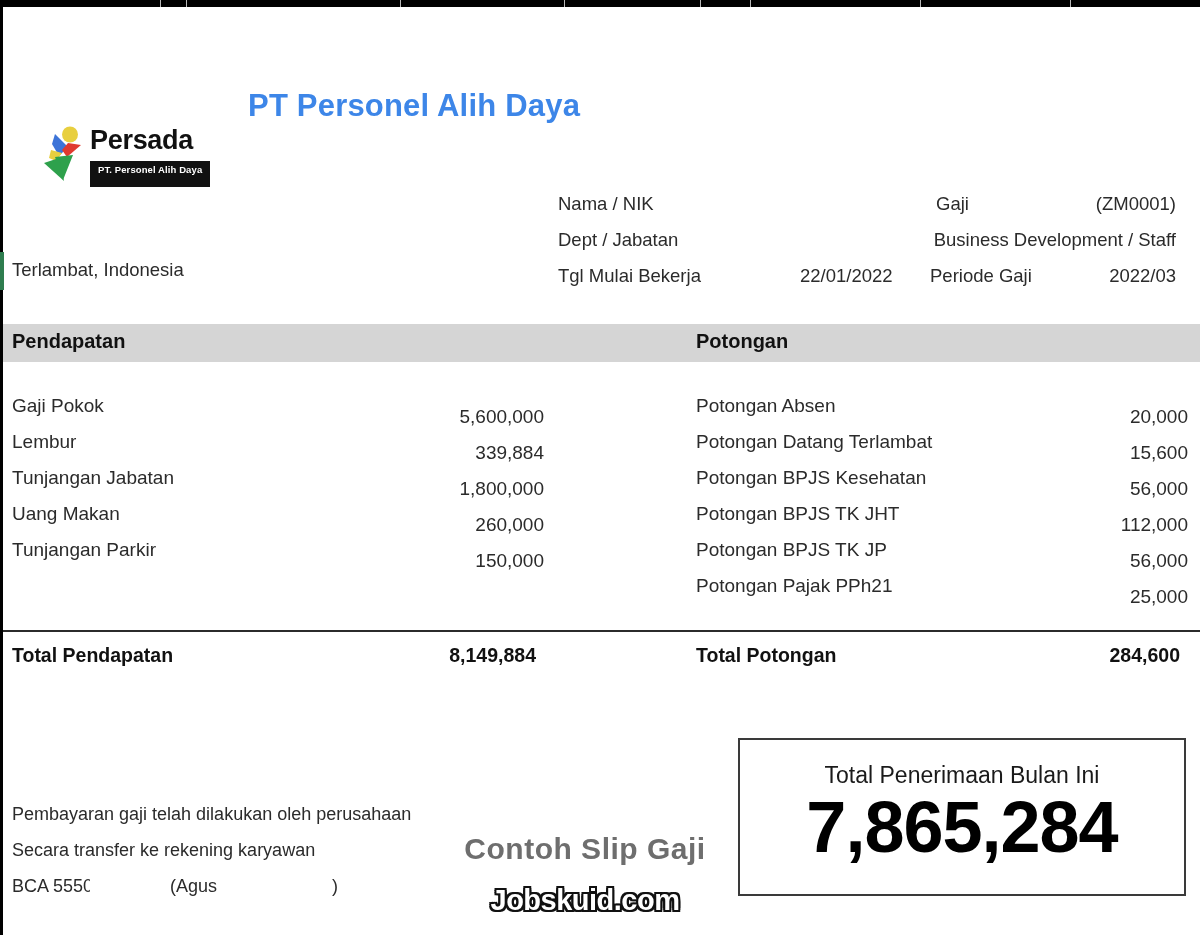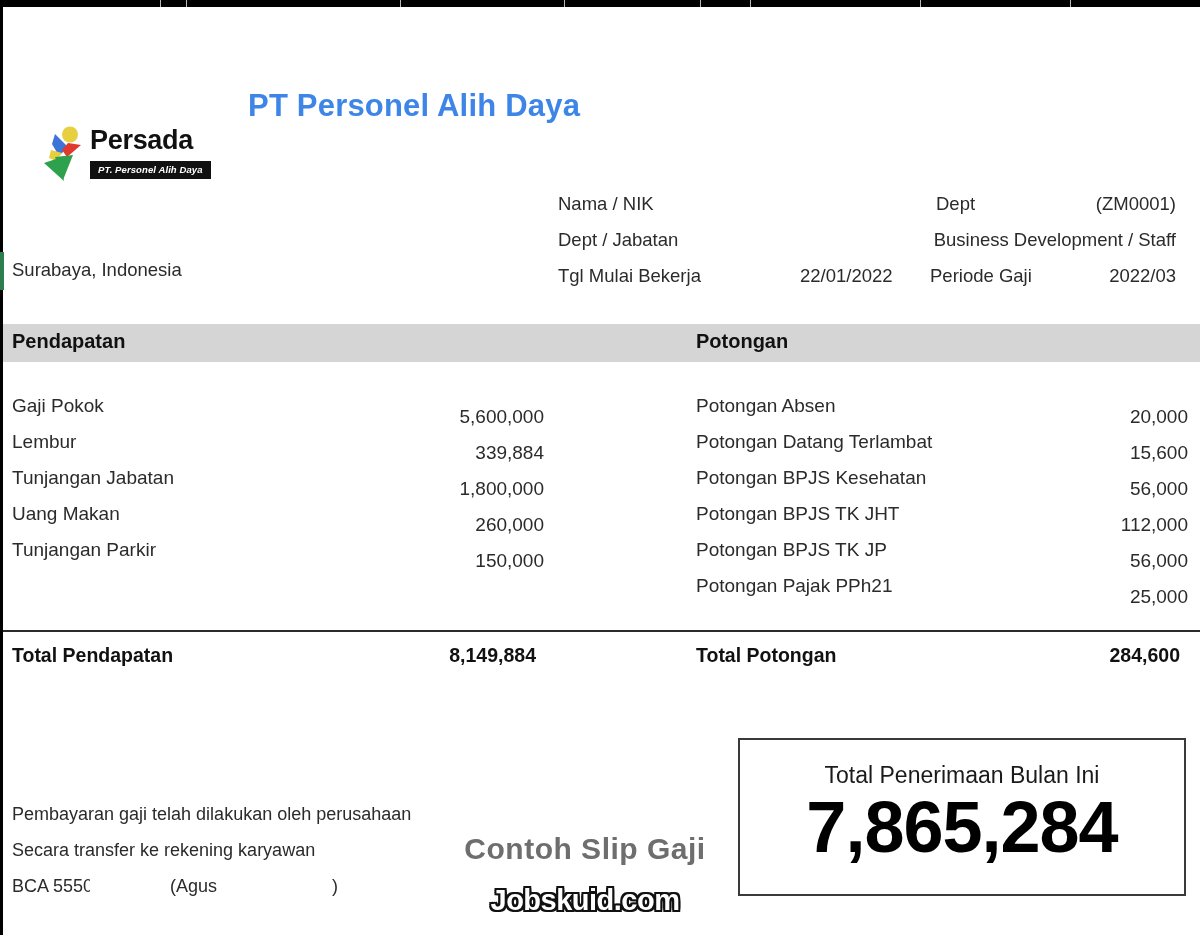--- a/index.html
+++ b/index.html
@@ -78,24 +78,23 @@
     line-height: 1;
   }
   .logo-tagline {
     position: absolute;
     left: 48px;
     top: 36px;
     background: #111111;
     color: #ffffff;
     font-size: 9.5px;
     font-weight: bold;
-    padding: 3px 8px 4px 8px;
+    padding: 3px 8px 12px 8px;
     letter-spacing: 0.1px;
     white-space: nowrap;
-    font-style: italic;
   }
 
   .company-title {
     position: absolute;
     left: 248px;
     top: 88px;
     font-size: 31px;
     font-weight: bold;
     color: #3d86e8;
     letter-spacing: 0.2px;
@@ -312,36 +311,36 @@
     </svg>
     <div class="logo-text">Persada</div>
     <div class="logo-tagline">PT. Personel Alih Daya</div>
   </div>
 
   <div class="company-title">PT Personel Alih Daya</div>
 
   <div class="info">
     <div class="info-row">
       <span class="info-label">Nama / NIK</span>
-      <span class="info-mid" style="left:378px">Dept</span>
+      <span class="info-mid" style="left:378px">Gaji</span>
       <span class="info-right">(ZM0001)</span>
     </div>
     <div class="info-row">
       <span class="info-label">Dept / Jabatan</span>
       <span class="info-right">Business Development / Staff</span>
     </div>
     <div class="info-row">
       <span class="info-label">Tgl Mulai Bekerja</span>
       <span class="info-mid" style="left:242px">22/01/2022</span>
       <span class="info-mid" style="left:372px">Periode Gaji</span>
       <span class="info-right">2022/03</span>
     </div>
   </div>
 
-  <div class="location">Surabaya, Indonesia</div>
+  <div class="location">Terlambat, Indonesia</div>
 
   <div class="band"></div>
   <div class="band-title left">Pendapatan</div>
   <div class="band-title right">Potongan</div>
 
   <div class="items left">
     <div class="item-row">
       <span class="item-name">Gaji Pokok</span>
       <span class="item-val">5,600,000</span>
     </div>

